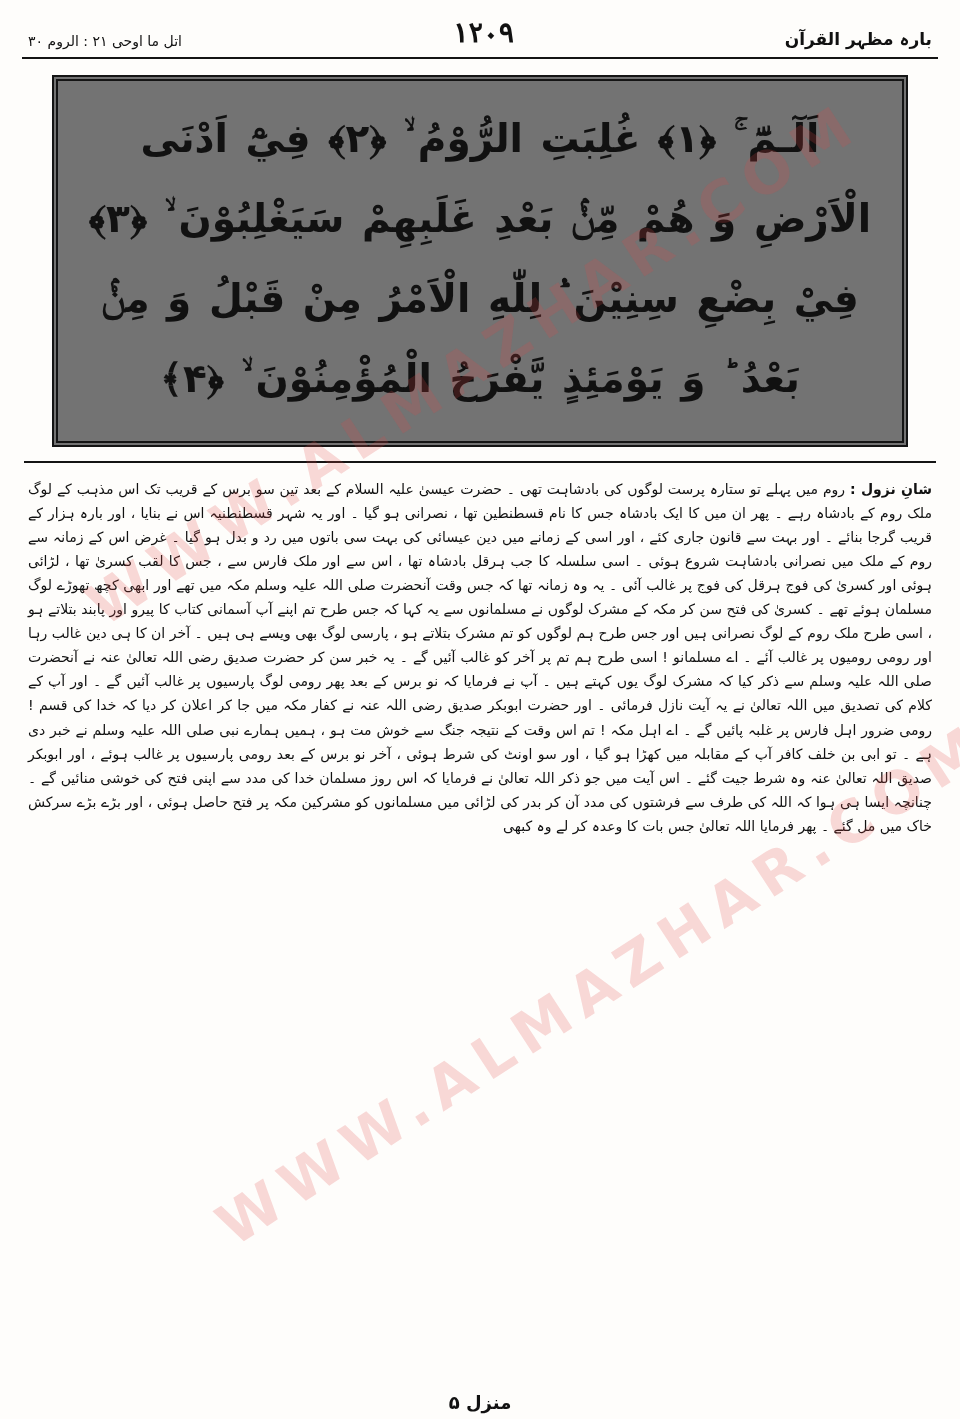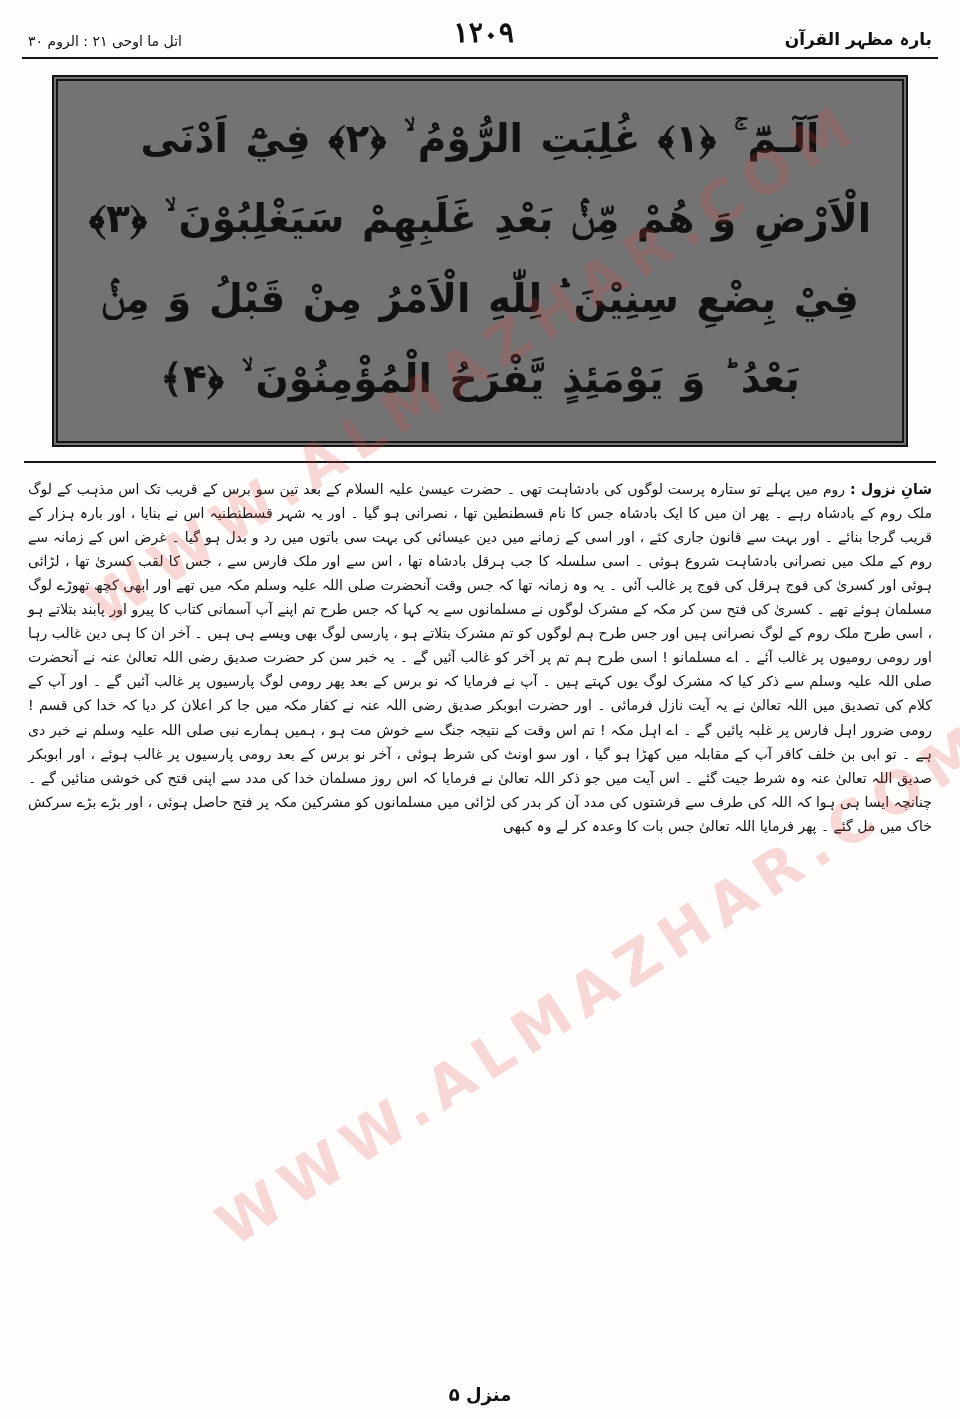--- a/index.html
+++ b/index.html
@@ -75,21 +75,21 @@
     font-size: 14px;
     line-height: 1.72;
     text-align: justify;
   }
   .commentary-heading {
     font-weight: bold;
   }
   
   .footer {
     position: absolute;
-    bottom: 14px;
+    bottom: 6px;
     left: 0;
     right: 0;
     text-align: center;
     font-size: 18px;
     font-weight: bold;
   }
   
   .watermark {
     position: absolute;
     direction: ltr;

